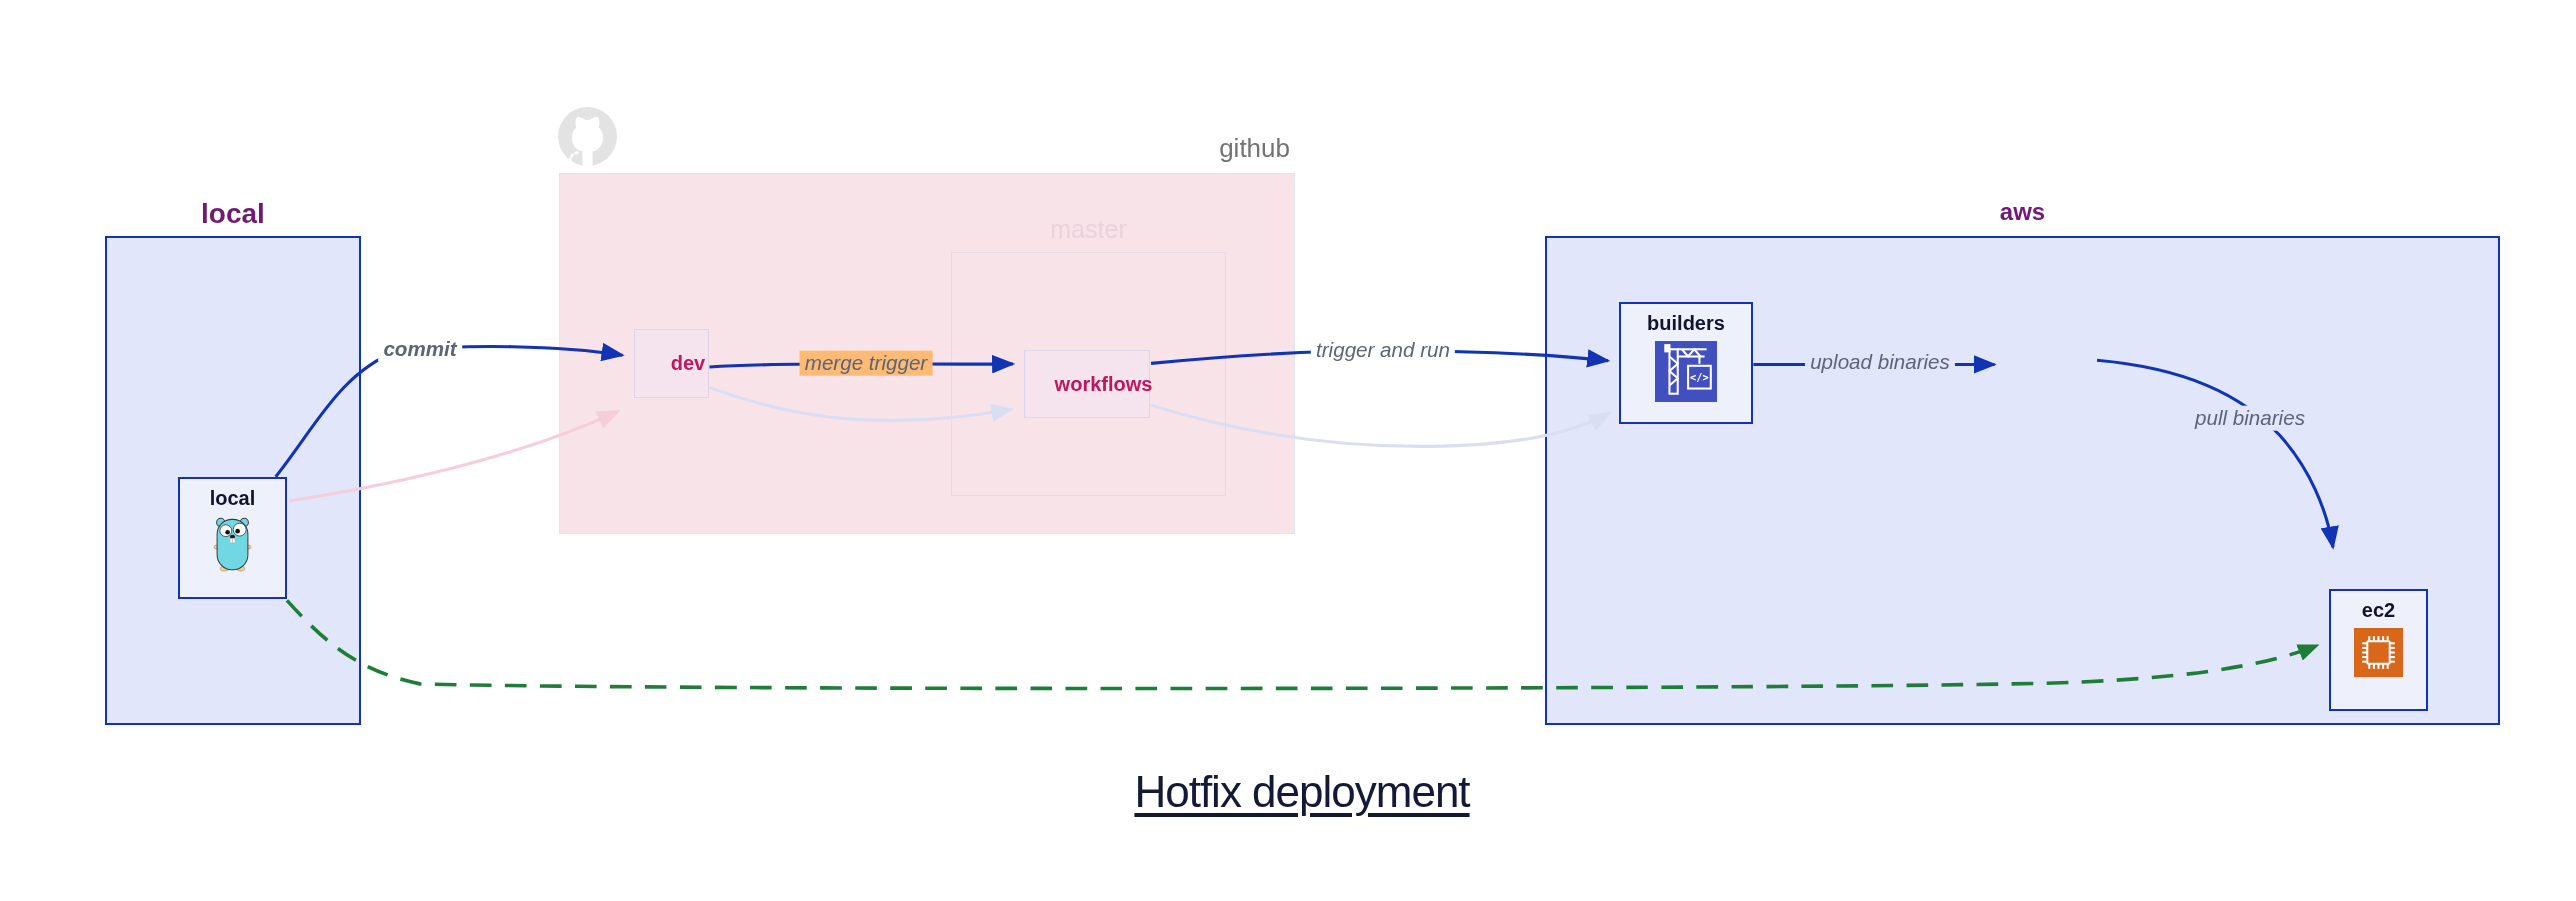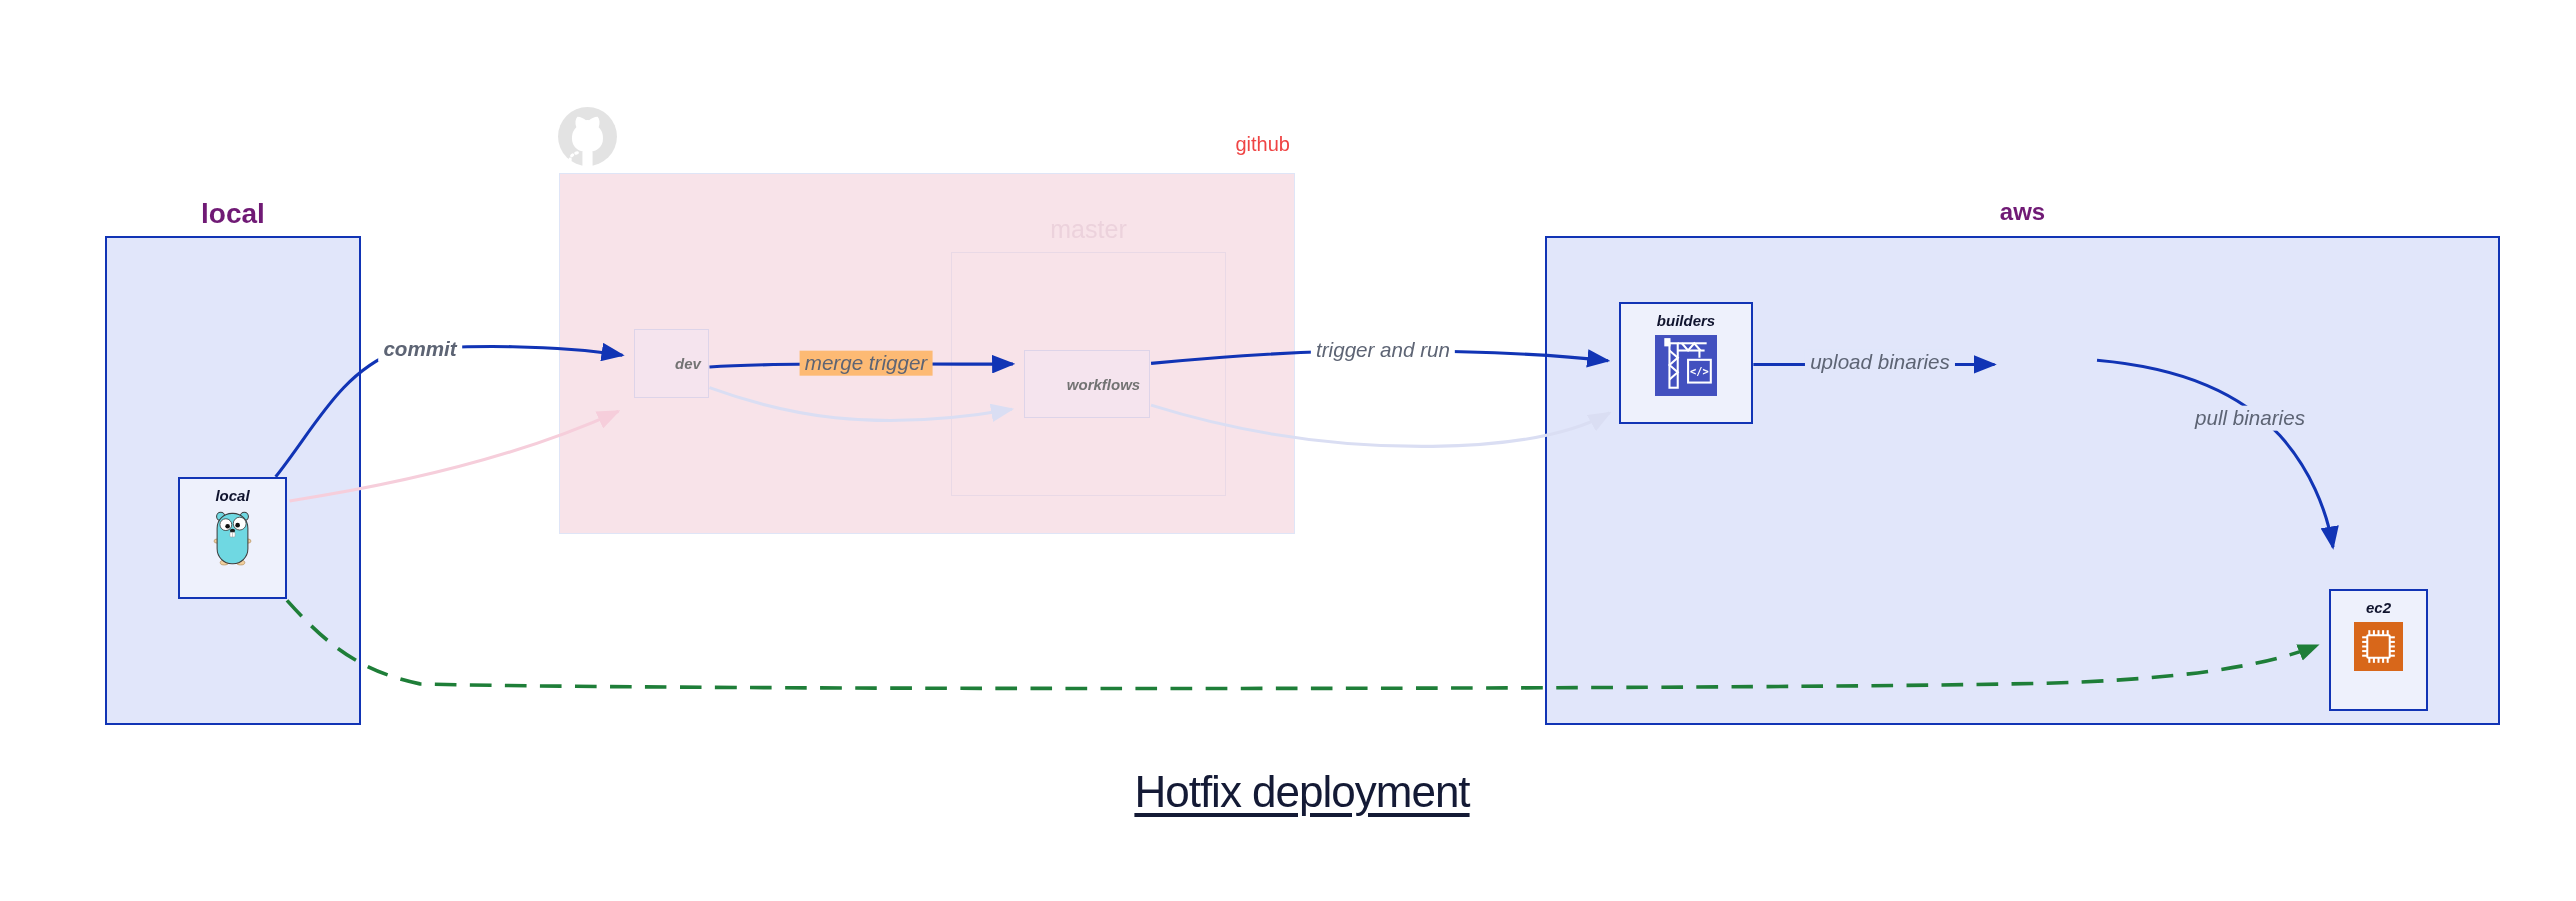--- a/index.html
+++ b/index.html
@@ -8,34 +8,34 @@
   
   .group{position:absolute;box-sizing:border-box;}
   .g-local{left:105px;top:236px;width:256px;height:489px;background:#e1e6fa;border:2.6px solid #1134b5;}
   .g-github{left:559px;top:173px;width:736px;height:361px;background:#f8e3e9;border:1.5px solid #dfe5f7;}
   .g-master{left:951px;top:252px;width:275px;height:244px;background:transparent;border:1.5px solid #e9d9e6;}
   .g-aws{left:1545px;top:236px;width:955px;height:489px;background:#e1e6fa;border:2.6px solid #1134b5;}
   
   .glabel{position:absolute;font-weight:600;color:#701a75;white-space:nowrap;}
   .gl-local{left:105px;top:198px;width:256px;text-align:center;font-size:28px;}
   .gl-aws{left:1545px;top:198px;width:955px;text-align:center;font-size:24px;}
-  .gl-github{left:1032px;top:133px;width:258px;text-align:right;font-size:20px;font-weight:500;color:#ef4444;}
+  .gl-github{left:1032px;top:133px;width:258px;text-align:right;font-size:26px;font-weight:500;color:#737373;}
   .gl-master{left:951px;top:215px;width:275px;text-align:center;font-size:25px;font-weight:500;color:#ecd2dc;}
   
   .node{position:absolute;box-sizing:border-box;display:flex;flex-direction:column;align-items:center;}
   .node.blue{background:#eef1fc;border:2.6px solid #1134b5;}
   .node.faint{background:#f5e4ee;border:1.5px solid #ddd4e9;justify-content:center;}
   .n-code{left:178px;top:477px;width:109px;height:122px;}
   .n-dev{left:634px;top:329px;width:75px;height:69px;}
   .n-workflows{left:1024px;top:350px;width:126px;height:68px;}
   .n-builders{left:1619px;top:302px;width:134px;height:122px;}
   .n-s3{left:2006px;top:303px;width:90px;height:122px;}
   .n-ec2{left:2329px;top:589px;width:99px;height:122px;}
-  .nlabel{font-size:15px;font-weight:700;color:#10142e;margin-top:8.2px;font-style:italic;}
-  .node.faint .nlabel{margin-top:0;color:#737373;margin-left:33px;}
+  .nlabel{font-size:20px;font-weight:700;color:#10142e;margin-top:8.2px;}
+  .node.faint .nlabel{margin-top:0;color:#be185d;margin-left:33px;}
   .nicon{margin-top:6.2px;}
   
   .elabel{position:absolute;transform:translate(-50%,-50%);white-space:nowrap;
           font-style:italic;font-size:20.6px;color:#5d6474;padding:1px 5.2px;line-height:1.1;}
   .bg-white{background:#ffffff;}
   .bg-pink{background:#fdba74;}
   .bg-lav{background:#e1e6fa;}
   .el-commit{left:420px;top:349px;font-weight:bold;}
   .el-merge{left:866px;top:363px;}
   .el-uploadrun{left:1383px;top:350px;}

